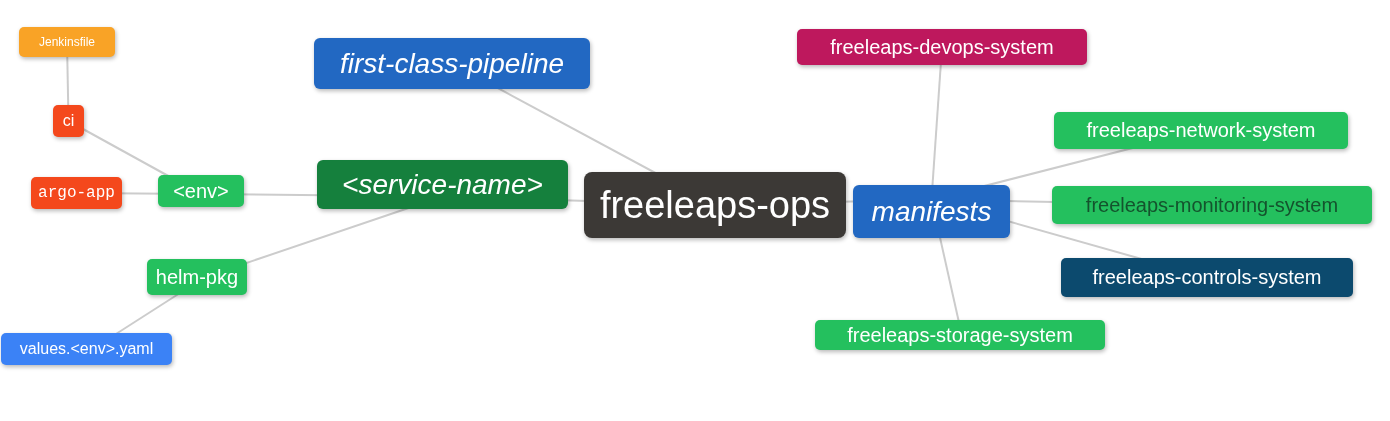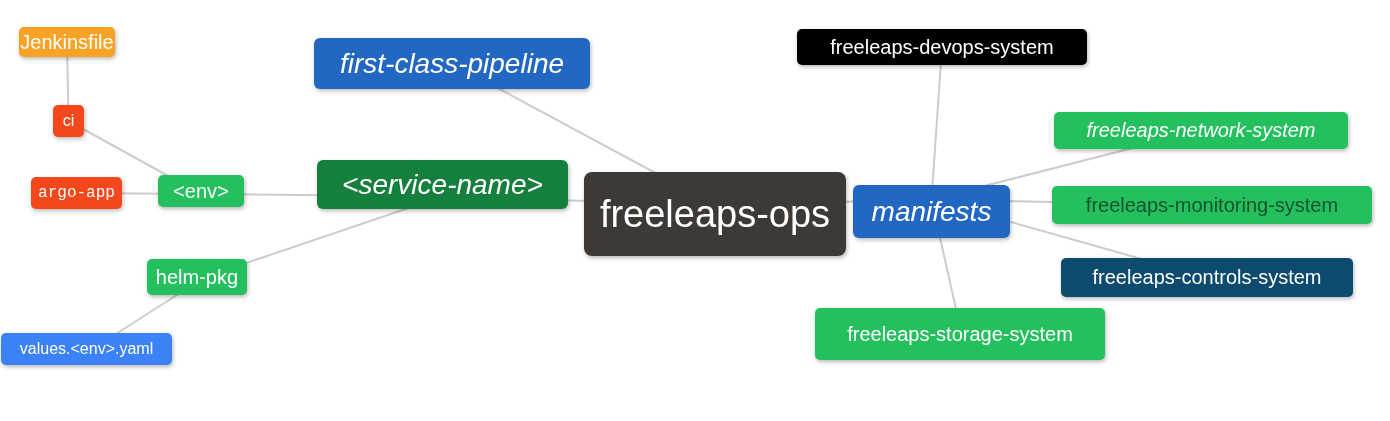--- a/index.html
+++ b/index.html
@@ -30,21 +30,21 @@
     align-items: center;
     justify-content: center;
     color: #ffffff;
     border-radius: 5px;
     box-shadow: 1px 2px 4px rgba(0,0,0,0.28);
     white-space: nowrap;
     box-sizing: border-box;
     cursor: pointer;
     user-select: none;
   }
-  .node.xs { font-size: 20px; }
+  .node.xs { font-size: 12px; }
   .node.sm { font-size: 16px; text-align: center; }
   .node.md { font-size: 20px; }
   .node.lg { font-size: 28px; border-radius: 6px; font-style: italic; }
   .node.xl { font-size: 38px; border-radius: 8px; }
 </style>
 </head>
 <body>
 
 <div class="canvas">
   <svg class="edge-layer" viewBox="0 0 1390 421" xmlns="http://www.w3.org/2000/svg">
@@ -65,20 +65,20 @@
     </svg>
 
 <div class="node xs" style="left: 19px; top: 27px; width: 96px; height: 30px; background: rgb(249, 163, 38); color: rgb(255, 255, 255);">Jenkinsfile</div>
     <div class="node sm" style="left: 53px; top: 105px; width: 31px; height: 32px; background: rgb(244, 72, 28); color: rgb(255, 255, 255);">ci</div>
     <div class="node sm" style="left: 31px; top: 177px; width: 91px; height: 32px; background: rgb(244, 72, 28); color: rgb(255, 255, 255); font-family: Liberation Mono, monospace;">argo-app</div>
     <div class="node md" style="left: 158px; top: 175px; width: 86px; height: 32px; background: rgb(36, 192, 94); color: rgb(255, 255, 255); text-align: center;">&lt;env&gt;</div>
     <div class="node md" style="left: 147px; top: 259px; width: 100px; height: 36px; background: rgb(36, 192, 94); color: rgb(255, 255, 255);">helm-pkg</div>
     <div class="node sm" style="left: 1px; top: 333px; width: 171px; height: 32px; background: #3b82f6; color: rgb(255, 255, 255);">values.&lt;env&gt;.yaml</div>
     <div class="node lg" style="left: 314px; top: 38px; width: 276px; height: 51px; background: rgb(34, 104, 194); color: rgb(255, 255, 255);">first-class-pipeline</div>
     <div class="node lg" style="left: 317px; top: 160px; width: 251px; height: 49px; background: #15803d; color: rgb(255, 255, 255);">&lt;service-name&gt;</div>
-    <div class="node xl" style="left: 584px; top: 172px; width: 262px; height: 84px; background: rgb(60, 57, 54); color: rgb(255, 255, 255);">freeleaps-ops</div>
+    <div class="node xl" style="left: 584px; top: 172px; width: 262px; height: 66px; background: rgb(60, 57, 54); color: rgb(255, 255, 255);">freeleaps-ops</div>
     <div class="node lg" style="left: 853px; top: 173px; width: 157px; height: 53px; background: rgb(34, 104, 194); color: rgb(255, 255, 255); margin-top: 12px;">manifests</div>
-    <div class="node md" style="left: 797px; top: 29px; width: 290px; height: 36px; background: #000000; color: rgb(255, 255, 255);">freeleaps-devops-system</div>
-    <div class="node md" style="left: 1054px; top: 112px; width: 294px; height: 37px; background: rgb(36, 192, 94); color: rgb(255, 255, 255); font-style: italic;">freeleaps-network-system</div>
+    <div class="node md" style="left: 797px; top: 29px; width: 290px; height: 36px; background: #be185d; color: rgb(255, 255, 255);">freeleaps-devops-system</div>
+    <div class="node md" style="left: 1054px; top: 112px; width: 294px; height: 37px; background: rgb(36, 192, 94); color: rgb(255, 255, 255);">freeleaps-network-system</div>
     <div class="node md" style="left: 1052px; top: 186px; width: 320px; height: 38px; background: rgb(36, 192, 94); color: #14532d;">freeleaps-monitoring-system</div>
     <div class="node md" style="left: 1061px; top: 258px; width: 292px; height: 39px; background: #0c4a6e; color: rgb(255, 255, 255);">freeleaps-controls-system</div>
-    <div class="node md" style="left: 815px; top: 308px; width: 290px; height: 52px; background: rgb(36, 192, 94); color: rgb(255, 255, 255);">freeleaps-storage-system</div>
+    <div class="node md" style="left: 815px; top: 320px; width: 290px; height: 30px; background: rgb(36, 192, 94); color: rgb(255, 255, 255);">freeleaps-storage-system</div>
   </div>
 
 </body></html>

